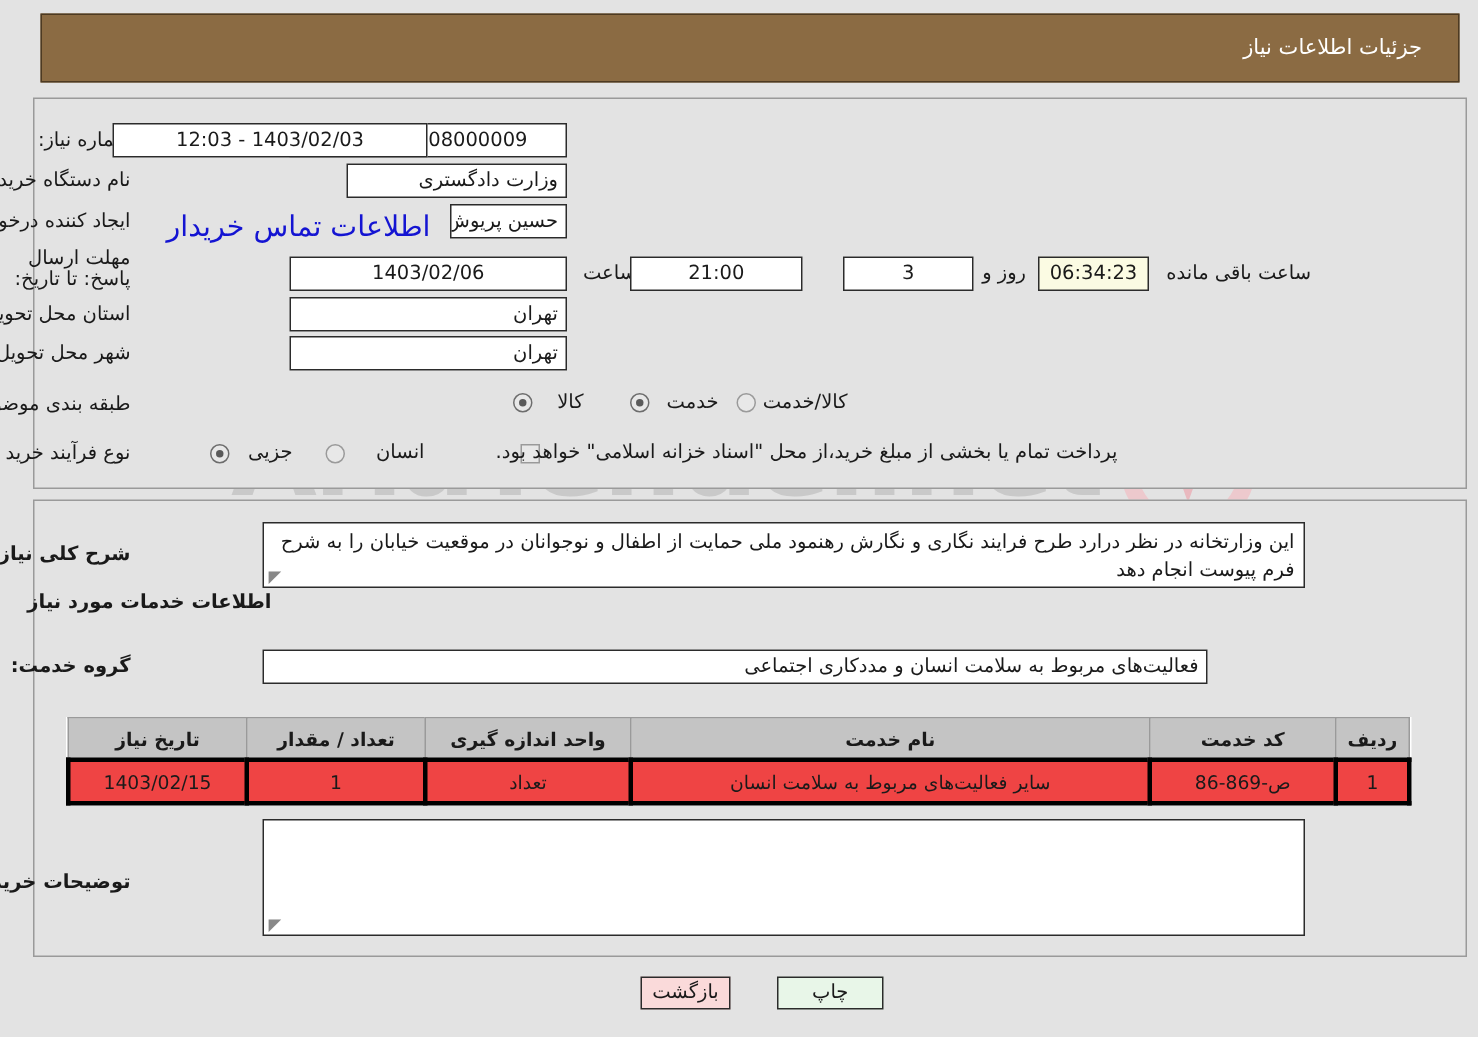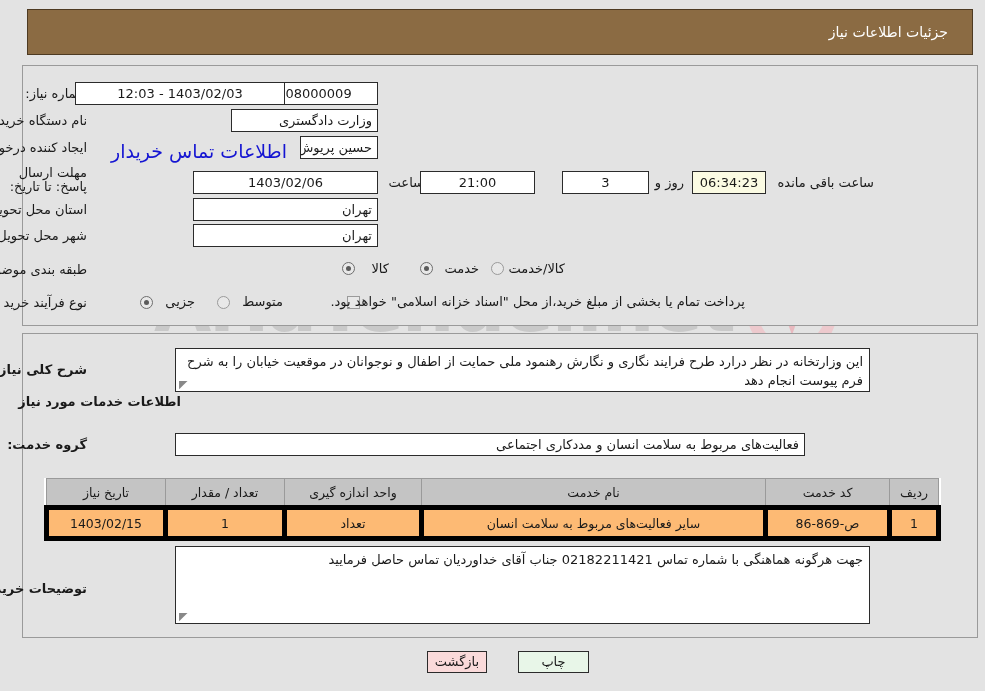--- a/index.html
+++ b/index.html
@@ -171,28 +171,28 @@
     left:44px;top:478px;
     width:897px;
     border-collapse:collapse;
     font-size:12.5px;
     z-index:3;
     background:#fff;
   }
   #needs-table th{
     background:#c4c4c4;
     border:1px solid #9a9a9a;
-    font-weight:normal;
+    font-weight:bold;
     height:26px;
     color:#1a1a1a;
     padding:0 4px;
   }
   #needs-table td{
-    background:#fdba74;
-    border:5px solid #000000;
+    background:#ef4444;
+    border:3px solid #000000;
     height:26px;
     text-align:center;
     padding:0 4px;
     color:#1a1a1a;
   }
 
   
   .btn{
     position:absolute;
     border:1px solid #2b2b2b;
@@ -263,21 +263,21 @@
 <div class="lbl" style="right:596px;top:261px;">کالا</div>
 <span class="radio on" style="right:552px;top:262px;"></span>
 <div class="lbl" style="right:506px;top:261px;">خدمت</div>
 <span class="radio" style="right:481px;top:262px;"></span>
 <div class="lbl" style="right:420px;top:261px;">کالا/خدمت</div>
 
 <div class="lbl" style="right:898px;top:295px;">نوع فرآیند خرید :</div>
 <span class="radio on" style="right:832px;top:296px;"></span>
 <div class="lbl" style="right:790px;top:294px;">جزیی</div>
 <span class="radio" style="right:755px;top:296px;"></span>
-<div class="lbl" style="right:702px;top:294px;">متوسط</div>
+<div class="lbl" style="right:702px;top:294px;">انسان</div>
 <span class="chk" style="right:625px;top:296px;"></span>
 <div class="lbl" style="right:240px;top:294px;">پرداخت تمام یا بخشی از مبلغ خرید،از محل "اسناد خزانه اسلامی" خواهد بود.</div>
 
 <div class="panel" id="panel-bottom"></div>
 
 <div class="lbl b" style="right:898px;top:362px;">شرح کلی نیاز:</div>
 <div class="ta" style="right:115px;top:348px;left:175px;height:44px;">
   <span>این وزارتخانه در نظر درارد طرح فرایند نگاری و نگارش رهنمود ملی حمایت از اطفال و نوجوانان در موقعیت خیابان را به شرح فرم پیوست انجام دهد</span>
   <span class="grip">◥</span>
 </div>
@@ -305,18 +305,17 @@
       <td>سایر فعالیت‌های مربوط به سلامت انسان</td>
       <td>تعداد</td>
       <td>1</td>
       <td>1403/02/15</td>
     </tr>
   </tbody>
 </table>
 
 <div class="lbl b" style="right:898px;top:581px;">توضیحات خریدار:</div>
 <div class="ta" style="right:115px;top:546px;left:175px;height:78px;">
-  <span>جهت هرگونه هماهنگی با شماره تماس 02182211421 جناب آقای خداوردیان تماس حاصل فرمایید</span>
   <span class="grip">◥</span>
 </div>
 
 <button class="btn" id="btn-print">چاپ</button>
 <button class="btn" id="btn-back">بازگشت</button>
 
 </body></html>

